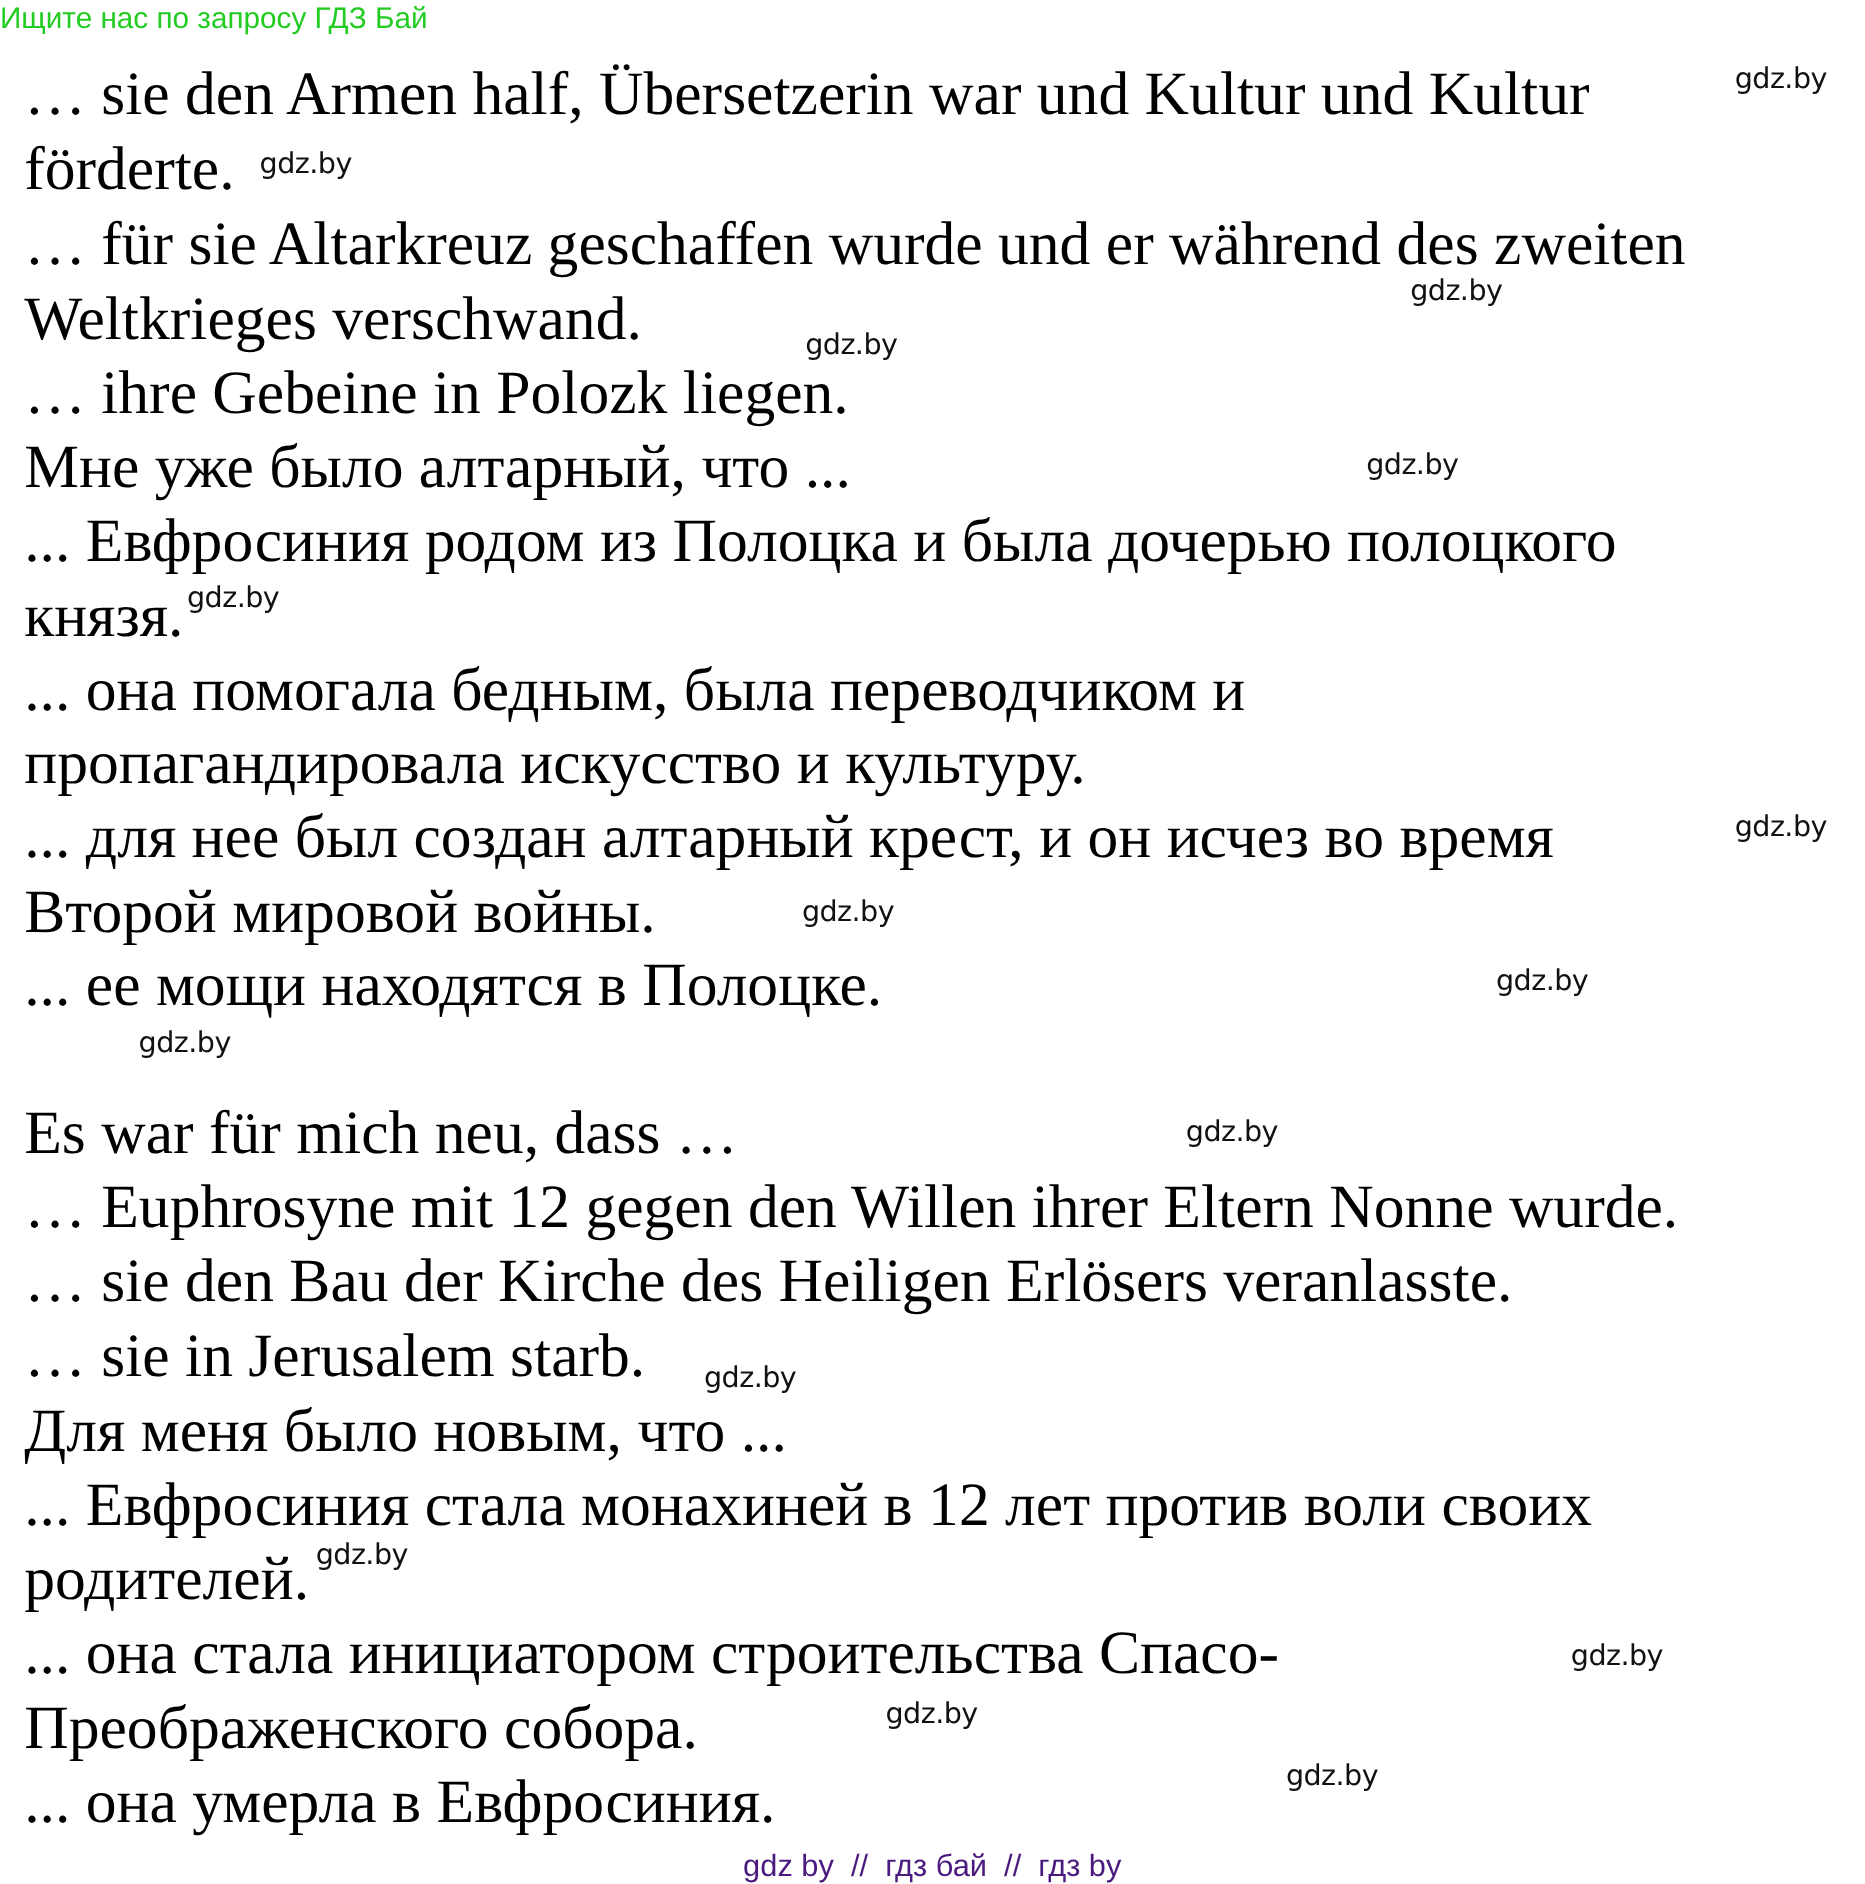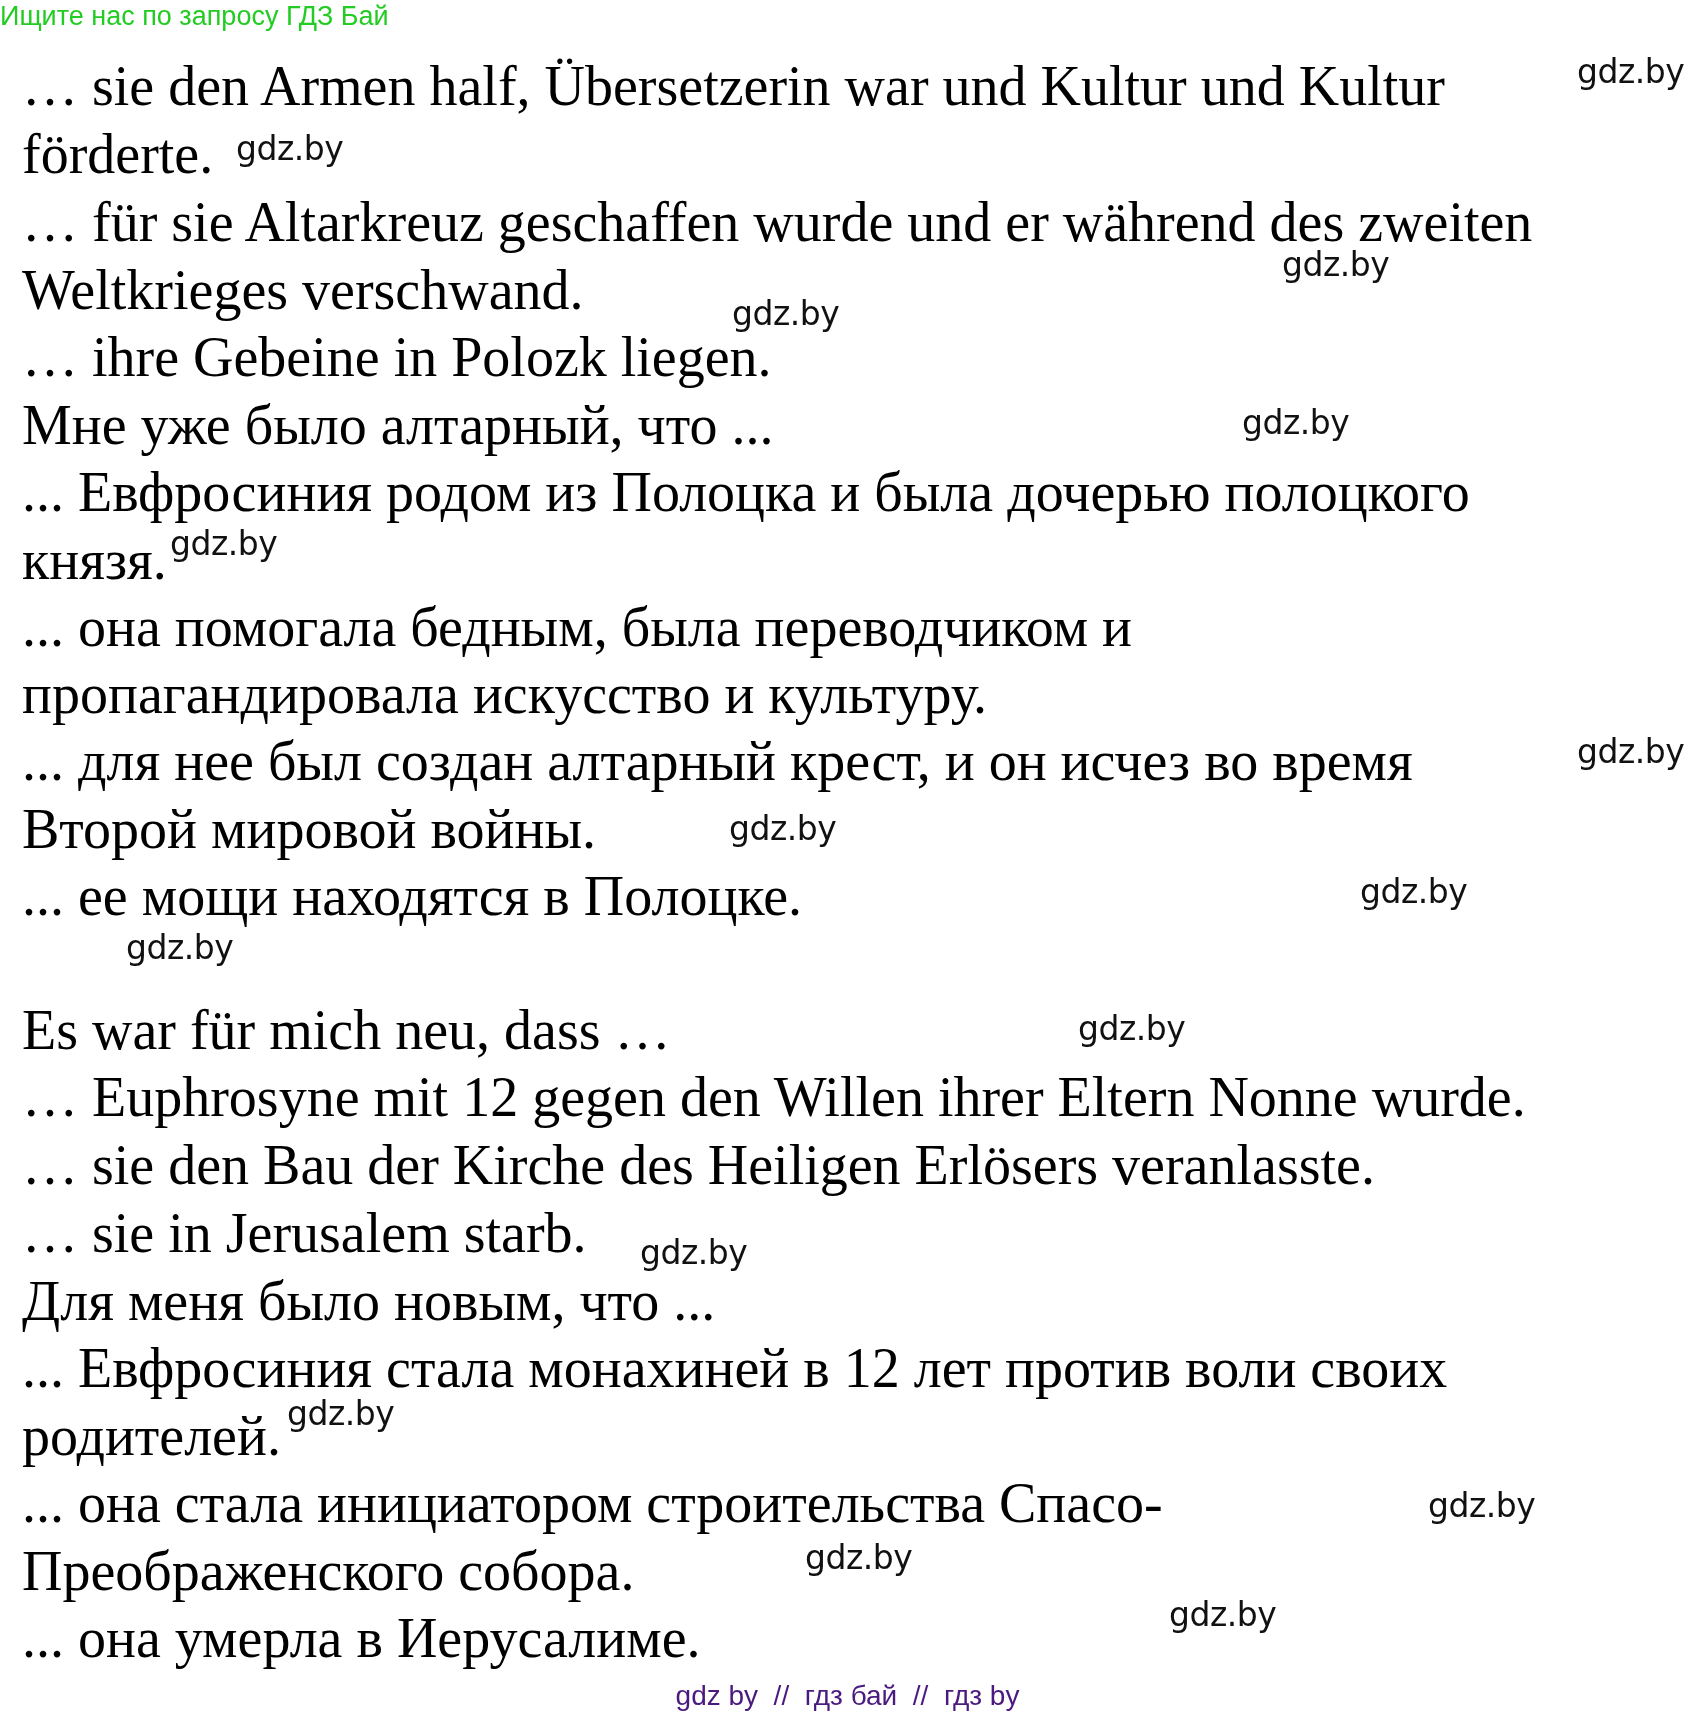--- a/index.html
+++ b/index.html
@@ -12,21 +12,21 @@
   }
   .line {
     position: absolute; left: 22px;
     font-family: "Liberation Serif", serif;
     font-size: 56px; line-height: 68px;
     color: #000000; white-space: nowrap;
   }
   .wm {
     position: absolute;
     font-family: "DejaVu Sans", sans-serif;
-    font-size: 33px; line-height: 30px;
+    font-size: 26px; line-height: 30px;
     color: #111111; white-space: nowrap;
     letter-spacing: -0.5px;
   }
   .footer {
     position: absolute; left: 0; top: 1680px; width: 1695px;
     text-align: center;
     font-family: "Liberation Sans", sans-serif;
     font-size: 28px; line-height: 32px;
     color: #4a1a7f; white-space: pre;
   }
@@ -51,21 +51,21 @@
 <div class="line" style="top:862px">... ее мощи находятся в Полоцке.</div>
 <div class="line" style="top:996px">Es war für mich neu, dass …</div>
 <div class="line" style="top:1063px">… Euphrosyne mit 12 gegen den Willen ihrer Eltern Nonne wurde.</div>
 <div class="line" style="top:1131px">… sie den Bau der Kirche des Heiligen Erlösers veranlasste.</div>
 <div class="line" style="top:1199px">… sie in Jerusalem starb.</div>
 <div class="line" style="top:1267px">Для меня было новым, что ...</div>
 <div class="line" style="top:1334px">... Евфросиния стала монахиней в 12 лет против воли своих</div>
 <div class="line" style="top:1402px">родителей.</div>
 <div class="line" style="top:1469px">... она стала инициатором строительства Спасо-</div>
 <div class="line" style="top:1537px">Преображенского собора.</div>
-<div class="line" style="top:1604px">... она умерла в Иерусалиме.</div>
+<div class="line" style="top:1604px">... она умерла в Евфросиния.</div>
 
 <div class="wm" style="left:1577px;top:57px">gdz.by</div>
 <div class="wm" style="left:236px;top:134px">gdz.by</div>
 <div class="wm" style="left:1282px;top:250px">gdz.by</div>
 <div class="wm" style="left:732px;top:299px">gdz.by</div>
 <div class="wm" style="left:1242px;top:408px">gdz.by</div>
 <div class="wm" style="left:170px;top:529px">gdz.by</div>
 <div class="wm" style="left:1577px;top:737px">gdz.by</div>
 <div class="wm" style="left:729px;top:814px">gdz.by</div>
 <div class="wm" style="left:1360px;top:877px">gdz.by</div>

